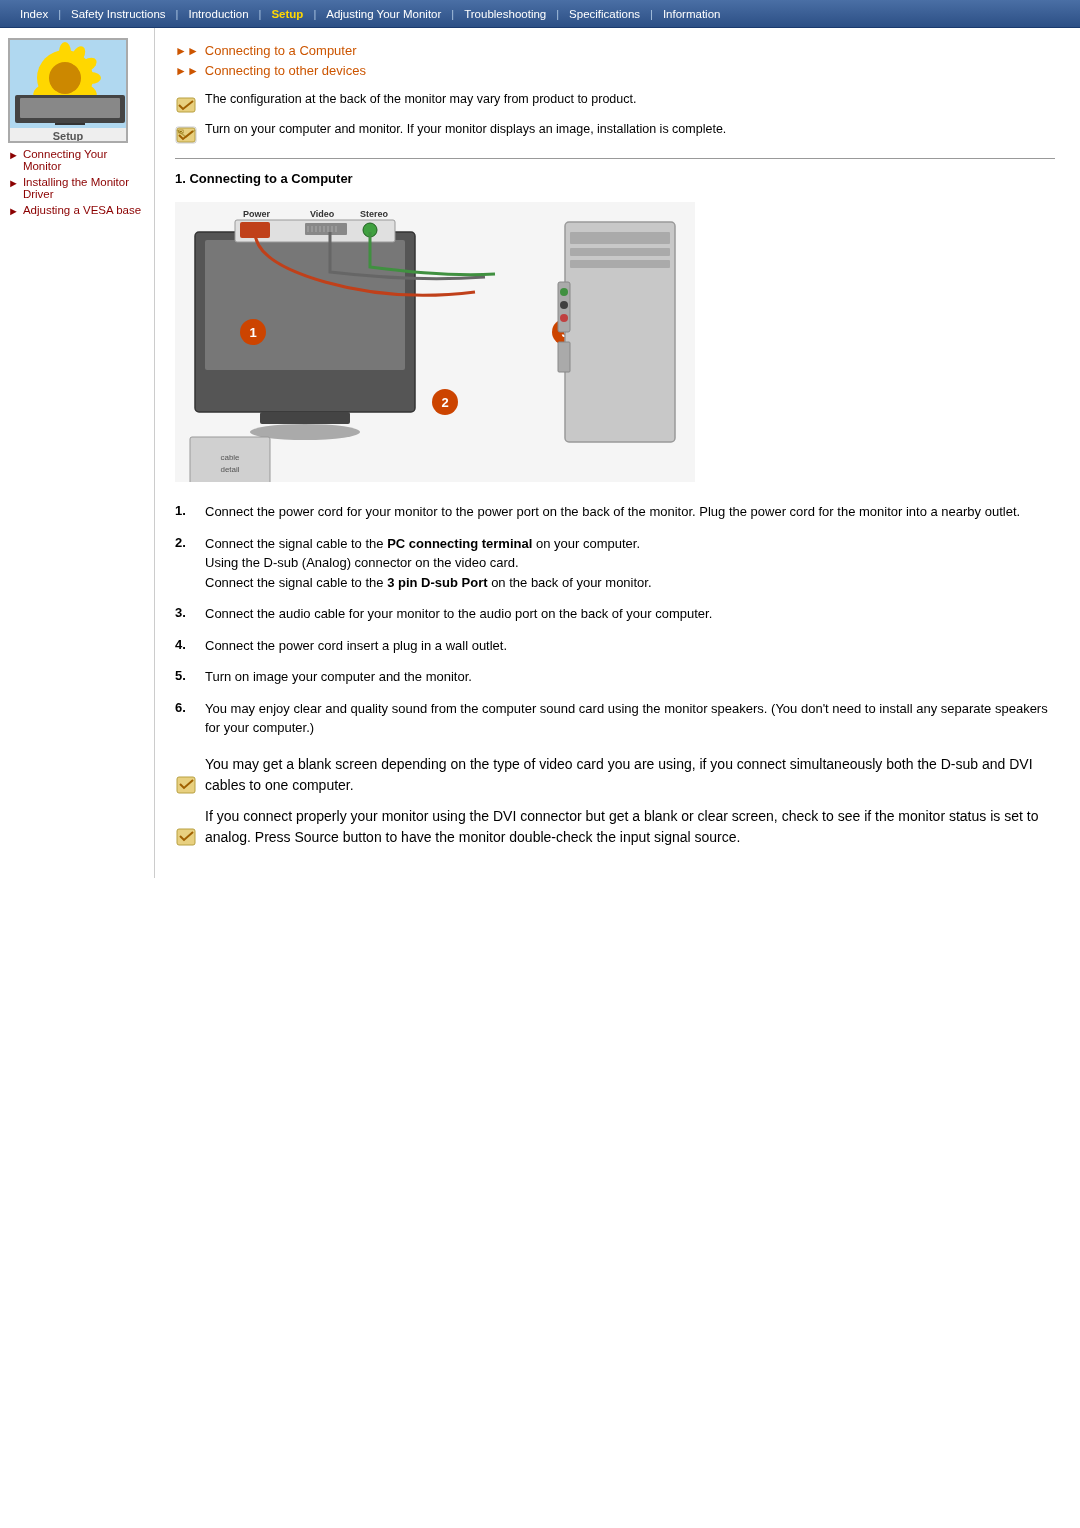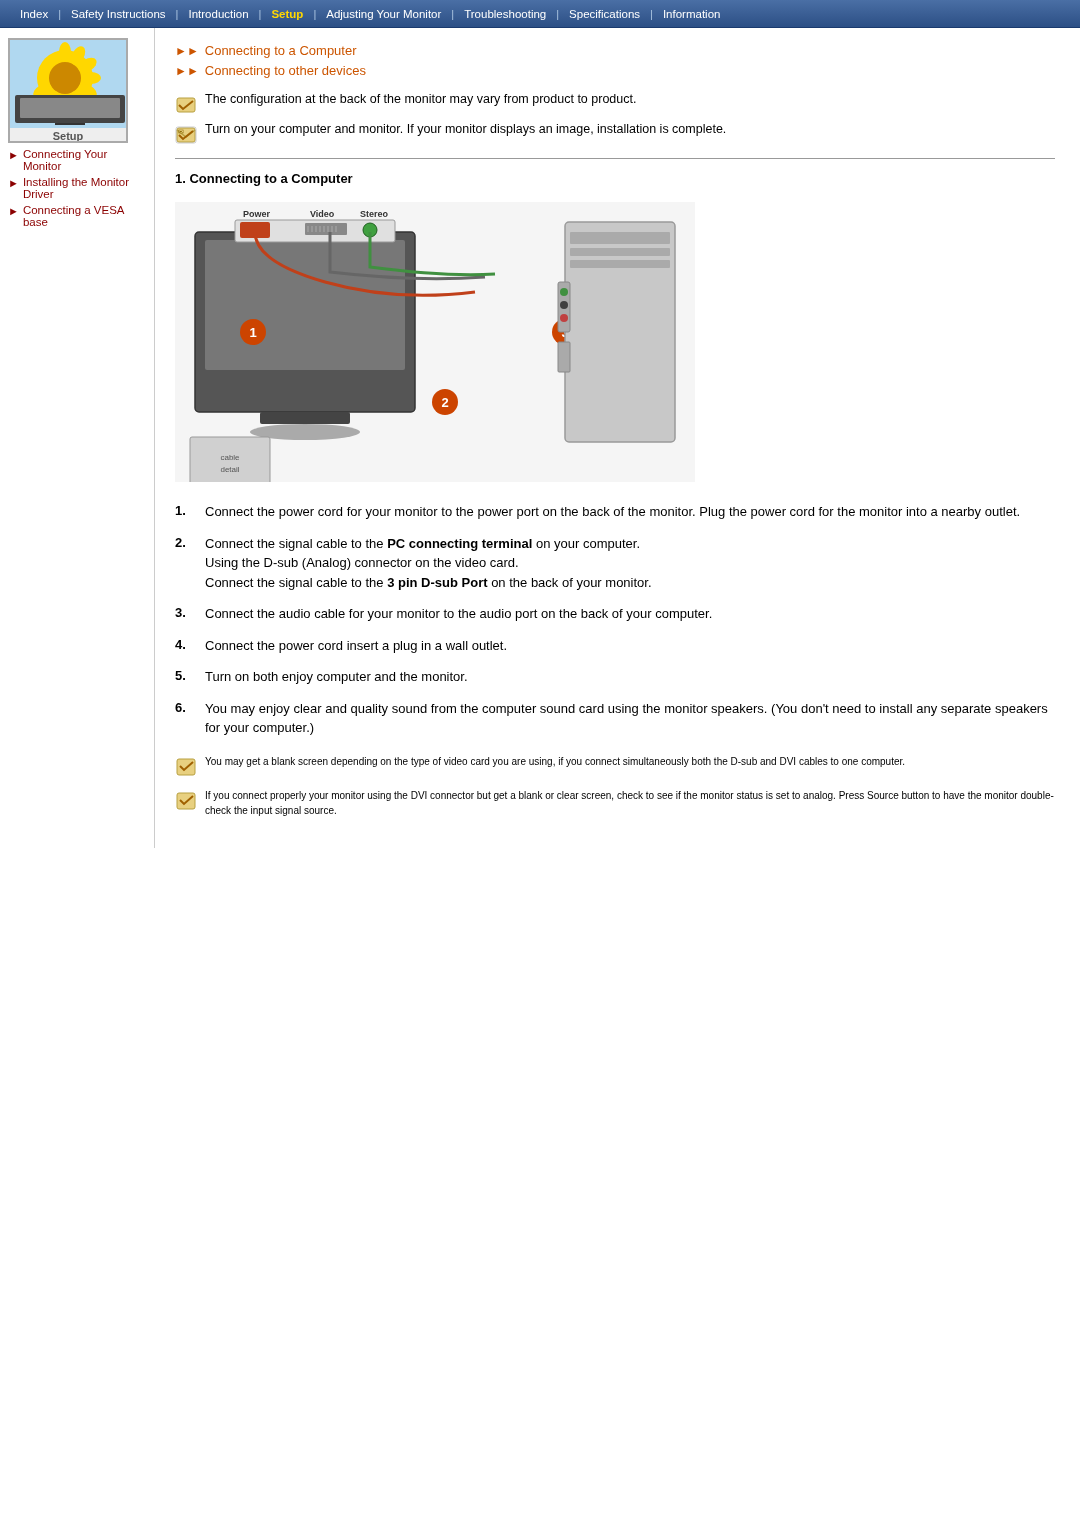--- a/index.html
+++ b/index.html
@@ -131,23 +131,23 @@
       flex: 1;
       line-height: 1.5;
     }
 
     
     .bottom-notes {
       margin-top: 16px;
     }
     .bottom-note {
       display: flex;
-      align-items: flex-start;
+      align-items: flex-end;
       margin-bottom: 10px;
-      font-size: 10px;
+      font-size: 14px;
       line-height: 1.5;
     }
 
     
     .note-svg {
       flex-shrink: 0;
       margin-right: 8px;
       margin-top: 2px;
     }
 
@@ -210,21 +210,21 @@
     <a class="sidebar-link">
       <span class="sidebar-arrow">►</span>
       <span>Connecting Your Monitor</span>
     </a>
     <a class="sidebar-link">
       <span class="sidebar-arrow">►</span>
       <span>Installing the Monitor Driver</span>
     </a>
     <a class="sidebar-link">
       <span class="sidebar-arrow">►</span>
-      <span>Connecting a VESA base</span>
+      <span>Adjusting a VESA base</span>
     </a>
   </div>
 
   <div class="content">
 
     <div class="top-links">
       <div class="top-link-item">
         <span class="arrow-right">►►</span>
         <span>Connecting to a Computer</span>
       </div>
@@ -345,21 +345,21 @@
         <span class="step-text">Connect the audio cable for your monitor to the audio port on the back of your computer.</span>
       </div>
 
       <div class="step-item">
         <span class="step-num">4.</span>
         <span class="step-text">Connect the power cord insert a plug in a wall outlet.</span>
       </div>
 
       <div class="step-item">
         <span class="step-num">5.</span>
-        <span class="step-text">Turn on both enjoy computer and the monitor.</span>
+        <span class="step-text">Turn on image your computer and the monitor.</span>
       </div>
 
       <div class="step-item">
         <span class="step-num">6.</span>
         <span class="step-text">You may enjoy clear and quality sound from the computer sound card using the monitor speakers. (You don't need to install any separate speakers for your computer.)</span>
       </div>
 
     </div>
 
     <div class="bottom-notes">

